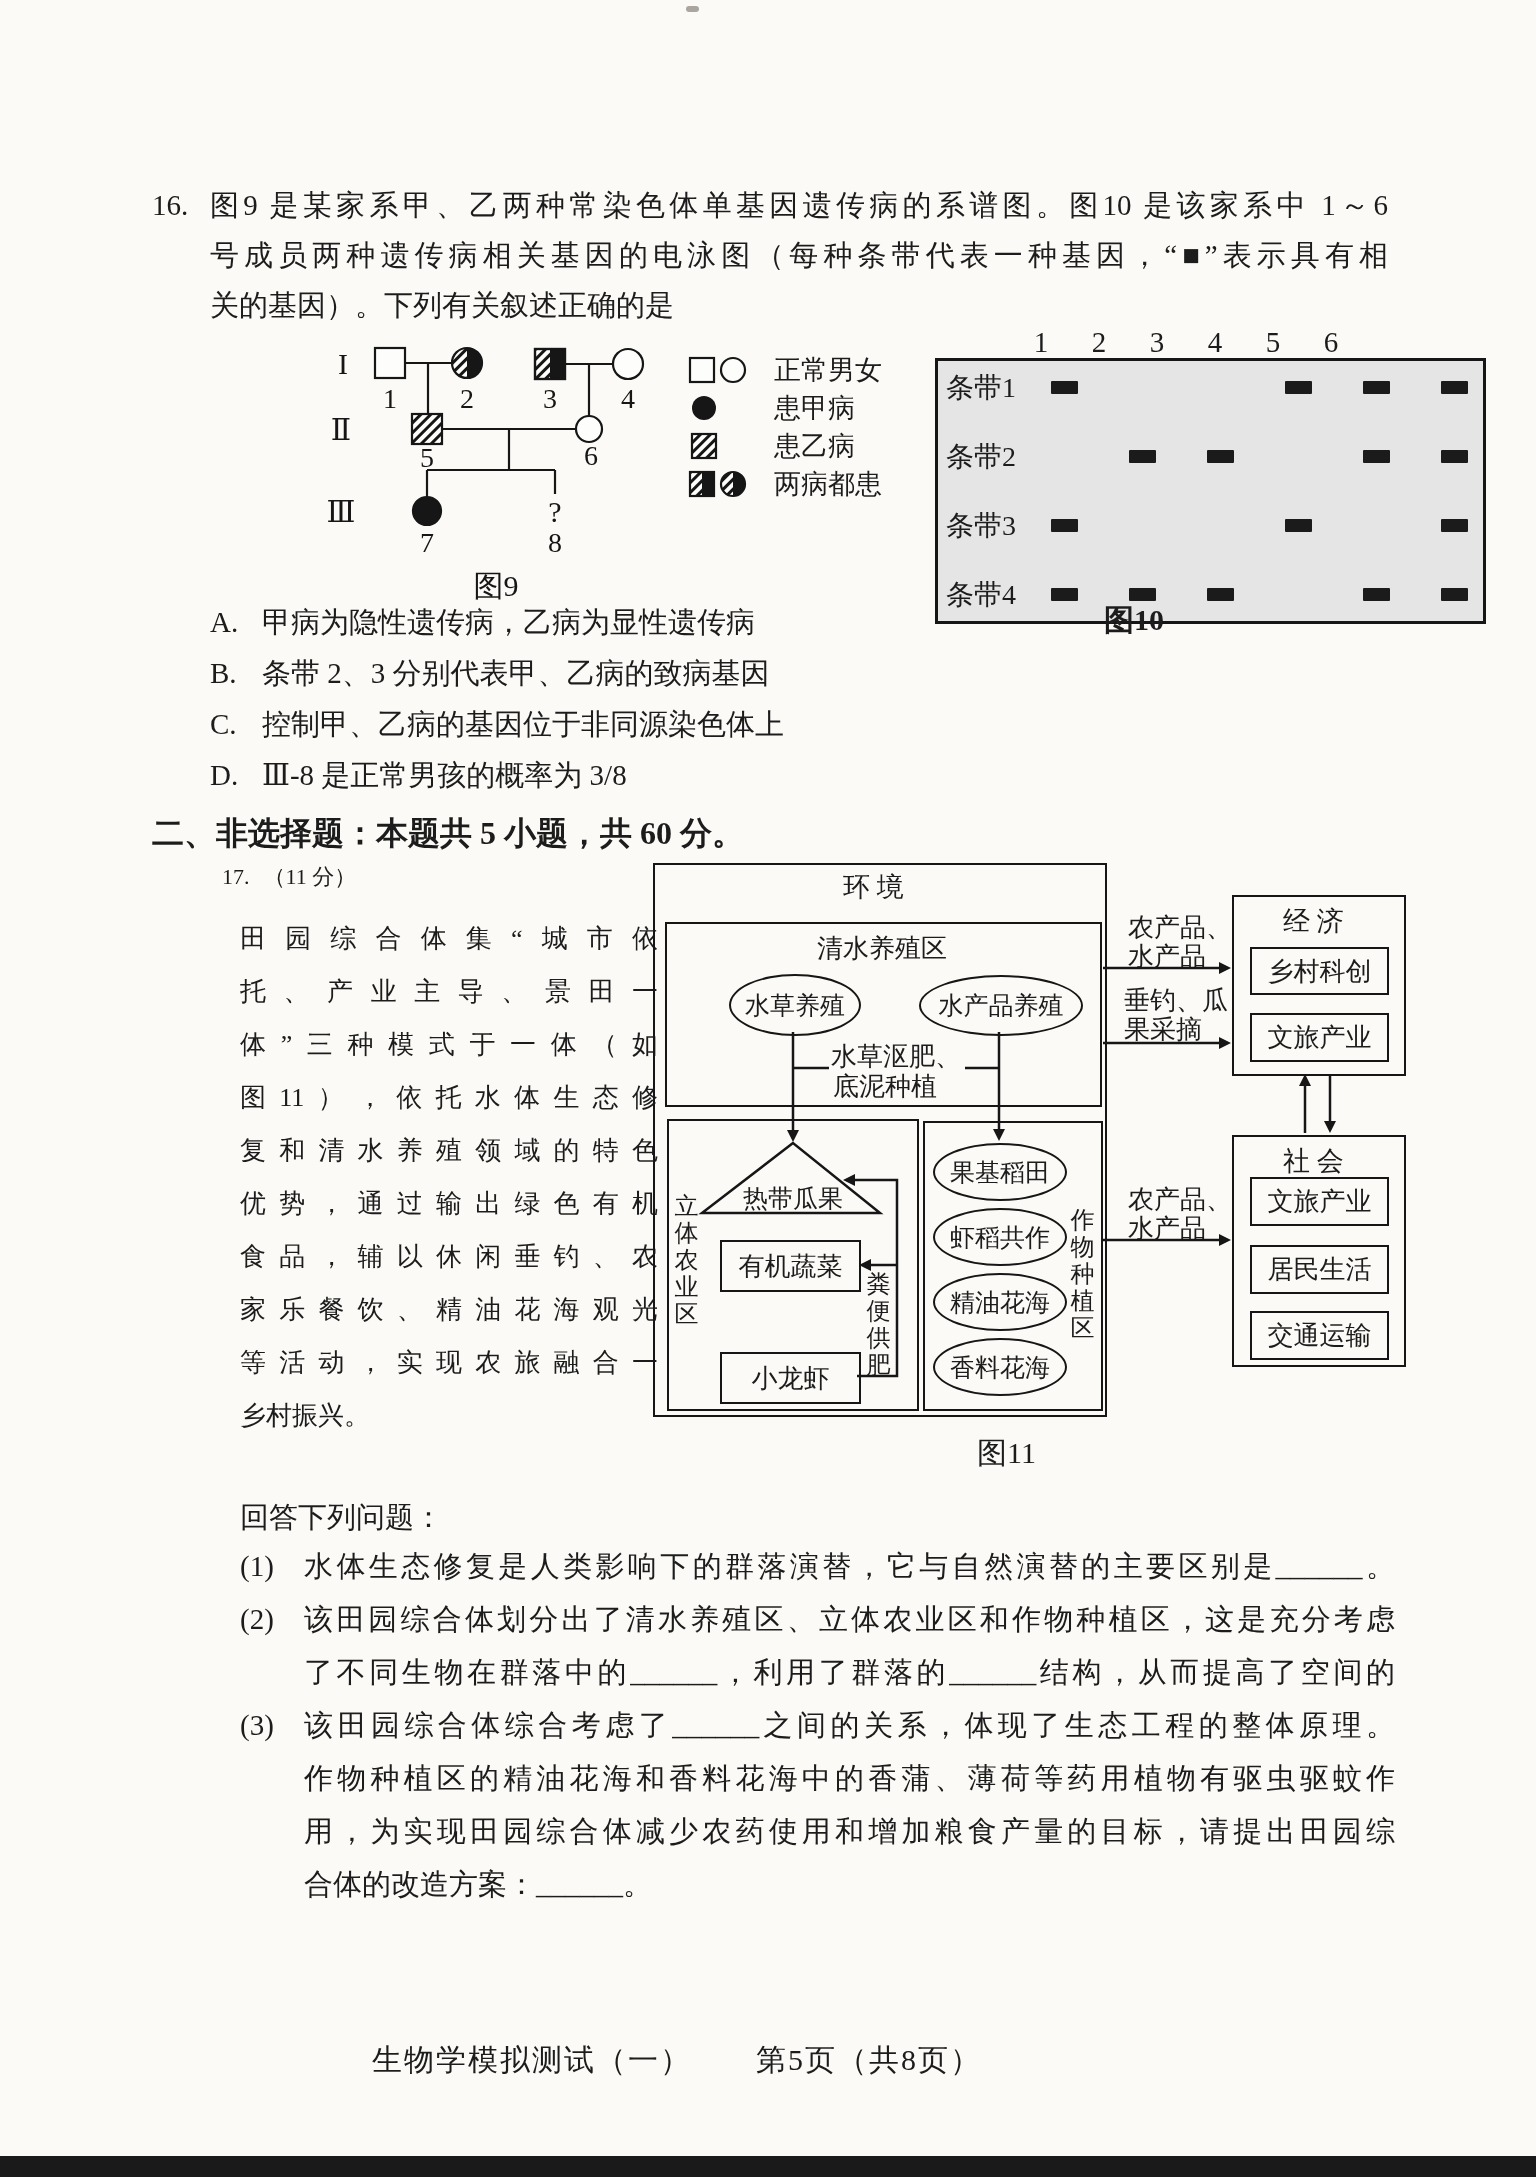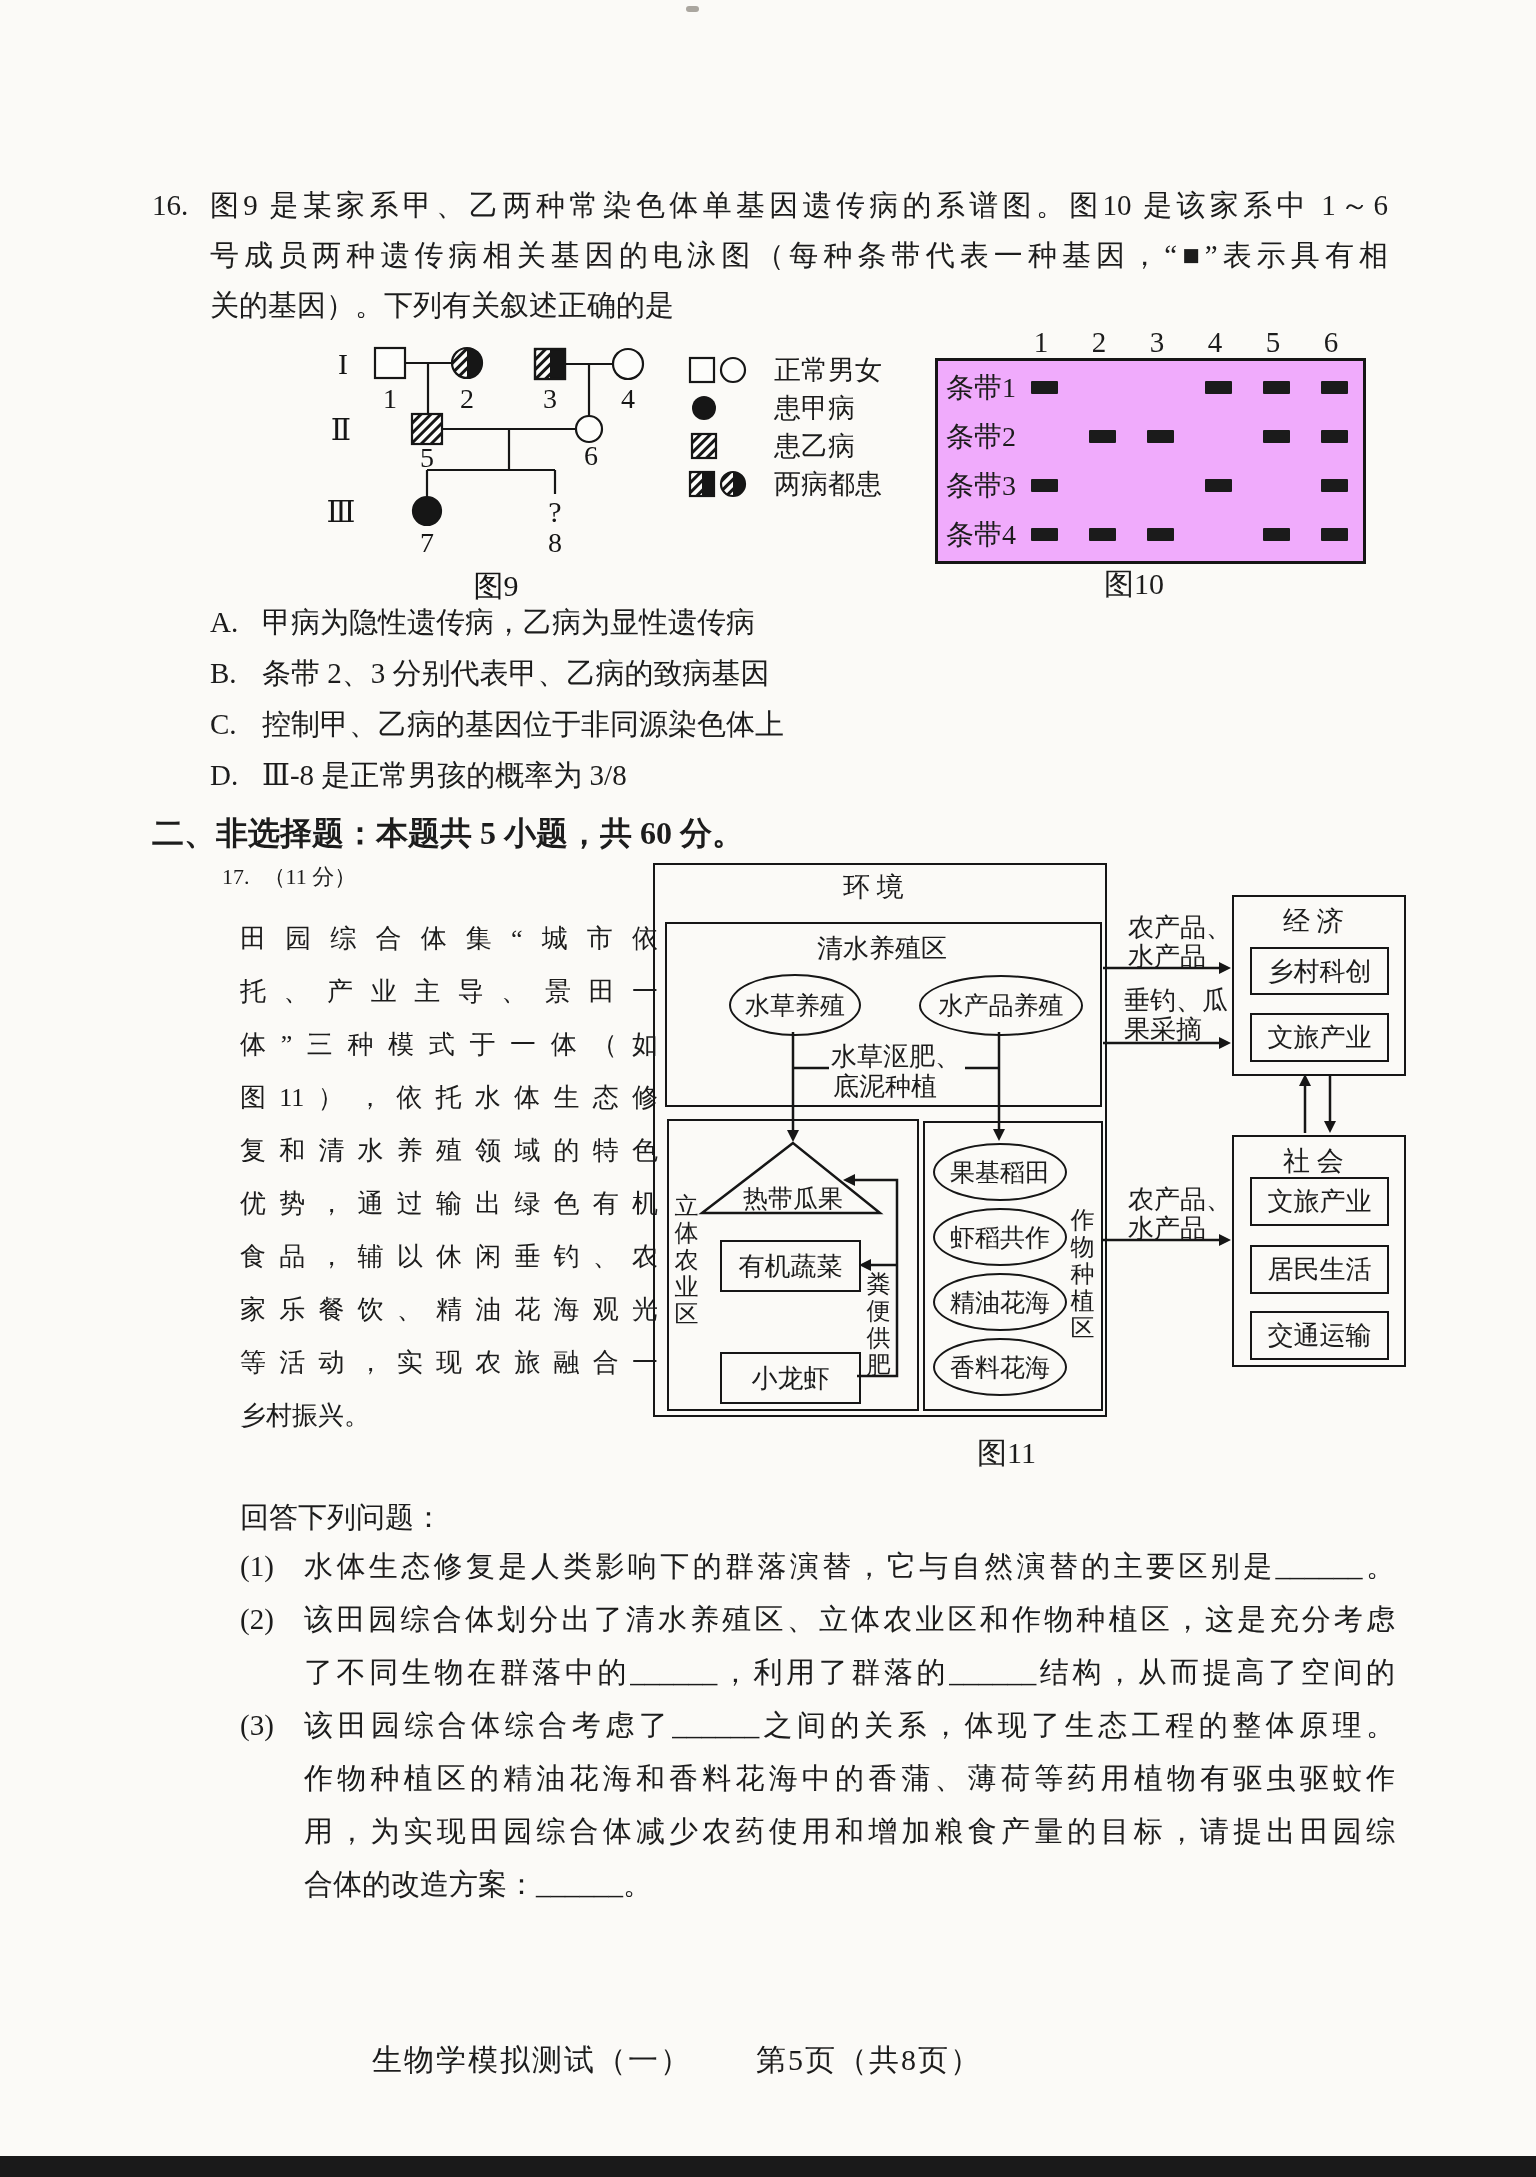--- a/index.html
+++ b/index.html
@@ -12,21 +12,21 @@
   
   .opt{display:flex;height:51px;font-size:29px;align-items:center;}
   .optkey{width:52px;flex:0 0 52px;}
   
   .lgrow{display:flex;align-items:center;height:28px;margin-bottom:10px;}
   .lgsym{width:86px;flex:0 0 86px;display:flex;gap:3px;align-items:center;}
   .lglab{font-size:27px;white-space:nowrap;}
   
   .f10header{display:grid;grid-template-columns:77px repeat(6,58px);height:32px;font-size:29px;}
   .f10header span{text-align:center;}
-  .f10box{border:3px solid #161616;display:grid;grid-template-columns:77px repeat(6,58px);grid-auto-rows:49px;font-size:28px;padding:2px 0;background:#f0abfc;}
+  .f10box{border:3px solid #161616;display:grid;grid-template-columns:77px repeat(6,58px);grid-auto-rows:49px;font-size:28px;padding:2px 0;background:#e5e5e5;gap:20px;}
   .f10lab{padding-left:8px;display:flex;align-items:center;white-space:nowrap;}
   .f10cell{display:flex;align-items:center;justify-content:center;}
   .f10band{width:27px;height:13px;background:#1b1b1b;border-radius:1px;}
   .figcap{font-size:30px;white-space:nowrap;}
   
   .pline{font-size:26px;line-height:53px;}
   
   .item{display:flex;font-size:29px;}
   .inum{width:64px;flex:0 0 64px;line-height:53px;}
   .ilines{flex:1;}
@@ -225,21 +225,21 @@
         </div>
         <div class="f10cell"></div>
         <div class="f10cell">
           <span class="f10band"></span>
         </div>
         <div class="f10cell">
           <span class="f10band"></span>
         </div>
       </div>
   </div>
-  <div class="abs figcap" style="left:1104px;top:564px;">图10</div>
+  <div class="abs figcap" style="left:1104px;top:600px;font-weight:bold;">图10</div>
 
   <div class="abs" style="left:210px;top:597px;width:1120px;">
     <div class="opt">
         <span class="optkey">A.</span>
         <span>甲病为隐性遗传病，乙病为显性遗传病</span>
       </div>
     <div class="opt">
         <span class="optkey">B.</span>
         <span>条带 2、3 分别代表甲、乙病的致病基因</span>
       </div>

